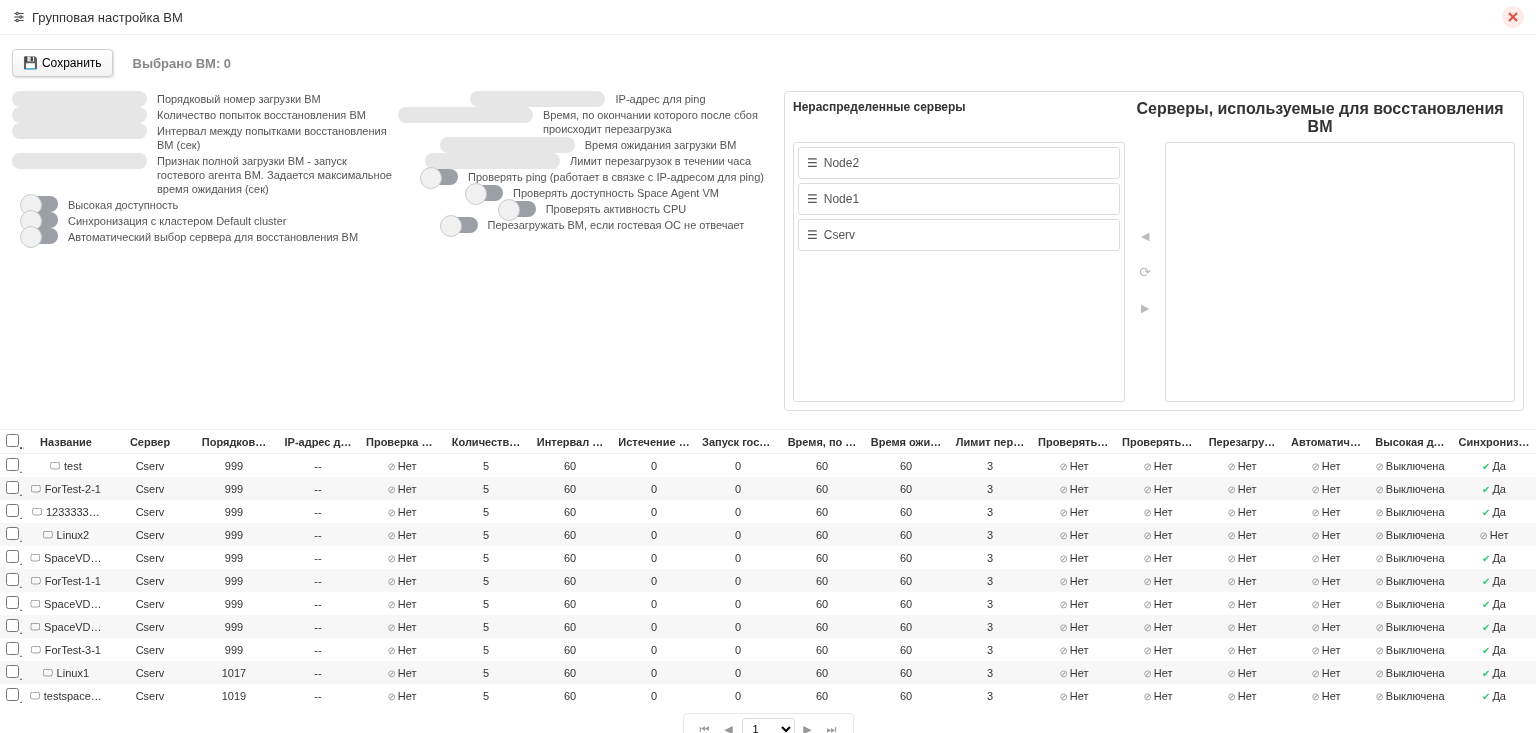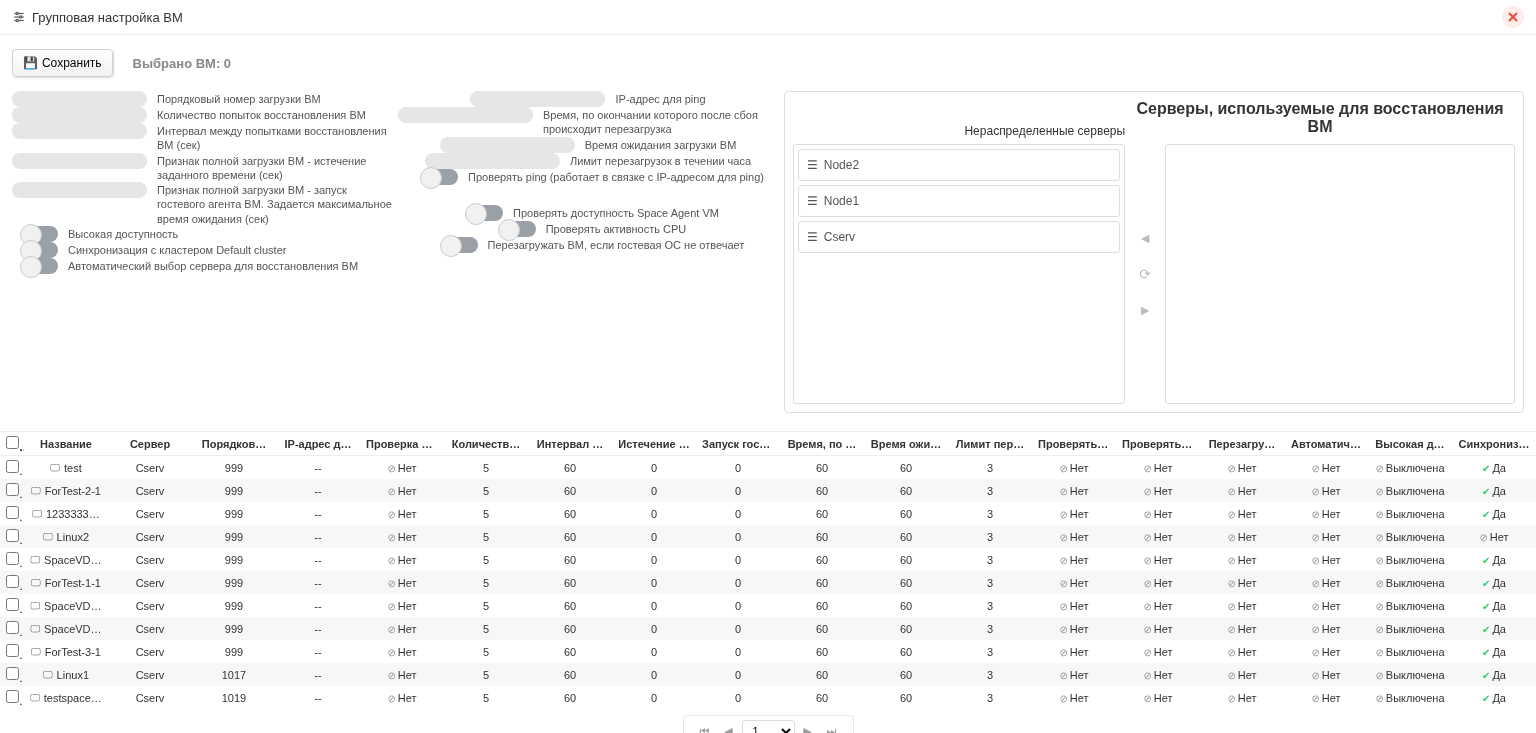--- a/index.html
+++ b/index.html
@@ -17,21 +17,21 @@
 .config-col.left { width: 380px; }
 .config-col.right { width: 380px; align-items: center; }
 .field-row { display: flex; align-items: flex-start; gap: 10px; }
 .text-input { width: 135px; height: 16px; border-radius: 8px; background: #e6e6e6; border: none; flex-shrink: 0; }
 .field-label { font-size: 11px; color: #555; line-height: 1.3; padding-top: 1px; }
 .toggle-row { display: flex; align-items: center; gap: 10px; }
 .toggle { position: relative; width: 36px; height: 16px; background: #9aa0a6; border-radius: 10px; flex-shrink: 0; cursor: pointer; }
 .toggle::after { content: ""; position: absolute; left: -2px; top: -2px; width: 20px; height: 20px; background: #f1f1f1; border: 1px solid #ccc; border-radius: 50%; }
 .servers-panel { margin-left: auto; flex: 1; border: 1px solid #ddd; border-radius: 4px; padding: 8px; display: flex; flex-direction: column; }
 .servers-headers { display: flex; margin-bottom: 6px; }
-.servers-headers .sh-left { width: 46%; text-align: right; font-weight: normal; font-size: 12px; margin-top: 24px; }
+.servers-headers .sh-left { width: 46%; text-align: left; font-weight: bold; font-size: 12px; }
 .servers-headers .sh-right { width: 54%; text-align: center; font-weight: bold; font-size: 16px; }
 .servers-body { display: flex; flex: 1; min-height: 260px; }
 .server-list { width: 46%; border: 1px solid #ddd; border-radius: 3px; padding: 4px; display: flex; flex-direction: column; gap: 4px; background: #fff; }
 .server-item { border: 1px solid #ddd; border-radius: 3px; padding: 8px 8px; display: flex; align-items: center; gap: 6px; font-size: 12px; color: #555; cursor: pointer; }
 .server-item .srv-icon { font-size: 12px; }
 .server-arrows { width: 40px; display: flex; flex-direction: column; align-items: center; justify-content: center; gap: 20px; color: #bbb; font-size: 14px;}
 .server-arrows .arrow-btn { cursor: pointer; }
 .server-target { flex: 1; border: 1px solid #ddd; border-radius: 3px; background: #fff; }
 .table-wrap { margin-top: 8px; overflow: hidden; }
 table { width: 100%; border-collapse: collapse; table-layout: fixed; }
@@ -92,24 +92,20 @@
       <div class="field-row">
         <input class="text-input" style="">
         <span class="field-label">Количество попыток восстановления ВМ</span>
       </div>
       <div class="field-row">
         <input class="text-input" style="">
         <span class="field-label">Интервал между попытками восстановления ВМ (сек)</span>
       </div>
       <div class="field-row">
         <input class="text-input" style="">
-        <span class="field-label">Признак полной загрузки ВМ - истечение заданного времени (сек)</span>
-      </div>
-      <div class="field-row">
-        <input class="text-input" style="">
         <span class="field-label">Признак полной загрузки ВМ - запуск гостевого агента ВМ. Задается максимальное время ожидания (сек)</span>
       </div>
       <div class="toggle-row" style="margin-left: 10px;">
         <span class="toggle"></span>
         <span class="field-label">Высокая доступность</span>
       </div>
       <div class="toggle-row" style="margin-left: 10px;">
         <span class="toggle"></span>
         <span class="field-label">Синхронизация с кластером Default cluster</span>
       </div>
@@ -132,21 +128,21 @@
         <span class="field-label">Время ожидания загрузки ВМ</span>
       </div>
       <div class="field-row">
         <input class="text-input" style="">
         <span class="field-label">Лимит перезагрузок в течении часа</span>
       </div>
       <div class="toggle-row" style="margin-left: 10px;">
         <span class="toggle"></span>
         <span class="field-label">Проверять ping (работает в связке с IP-адресом для ping)</span>
       </div>
-      <div class="toggle-row" style="margin-left: 10px; margin-top: 20px;">
+      <div class="toggle-row" style="margin-left: 10px;">
         <span class="toggle"></span>
         <span class="field-label">Проверять доступность Space Agent VM</span>
       </div>
       <div class="toggle-row" style="margin-left: 10px;">
         <span class="toggle"></span>
         <span class="field-label">Проверять активность CPU</span>
       </div>
       <div class="toggle-row" style="margin-left: 10px;">
         <span class="toggle"></span>
         <span class="field-label">Перезагружать ВМ, если гостевая ОС не отвечает</span>

